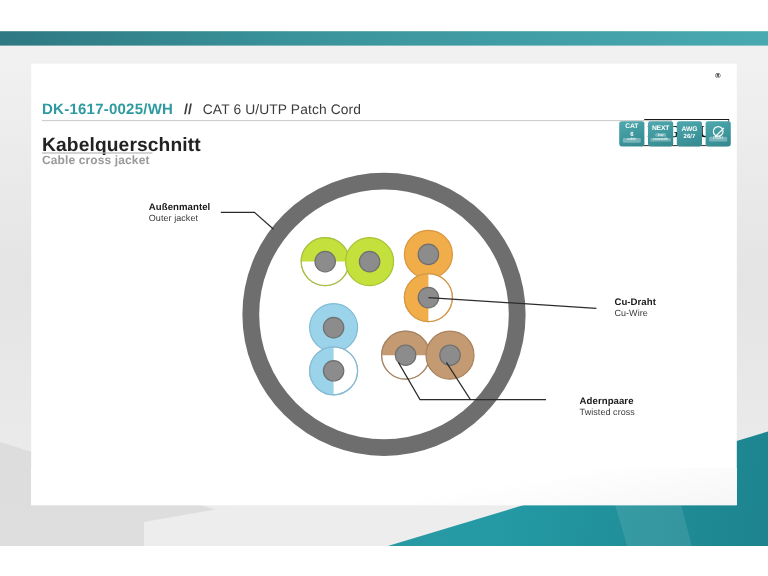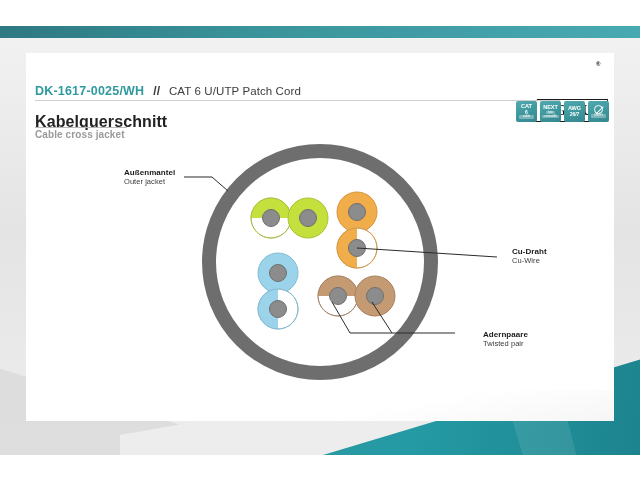--- a/index.html
+++ b/index.html
@@ -287,14 +287,14 @@
   <div class="anno-en">Outer jacket</div>
 </div>
 
 <div class="anno anno-center" id="anno-cu-wire">
   <div class="anno-de">Cu-Draht</div>
   <div class="anno-en">Cu-Wire</div>
 </div>
 
 <div class="anno anno-center" id="anno-twisted-pair">
   <div class="anno-de">Adernpaare</div>
-  <div class="anno-en">Twisted pair</div>
+  <div class="anno-en">Twisted cross</div>
 </div>
 
 </body></html>

